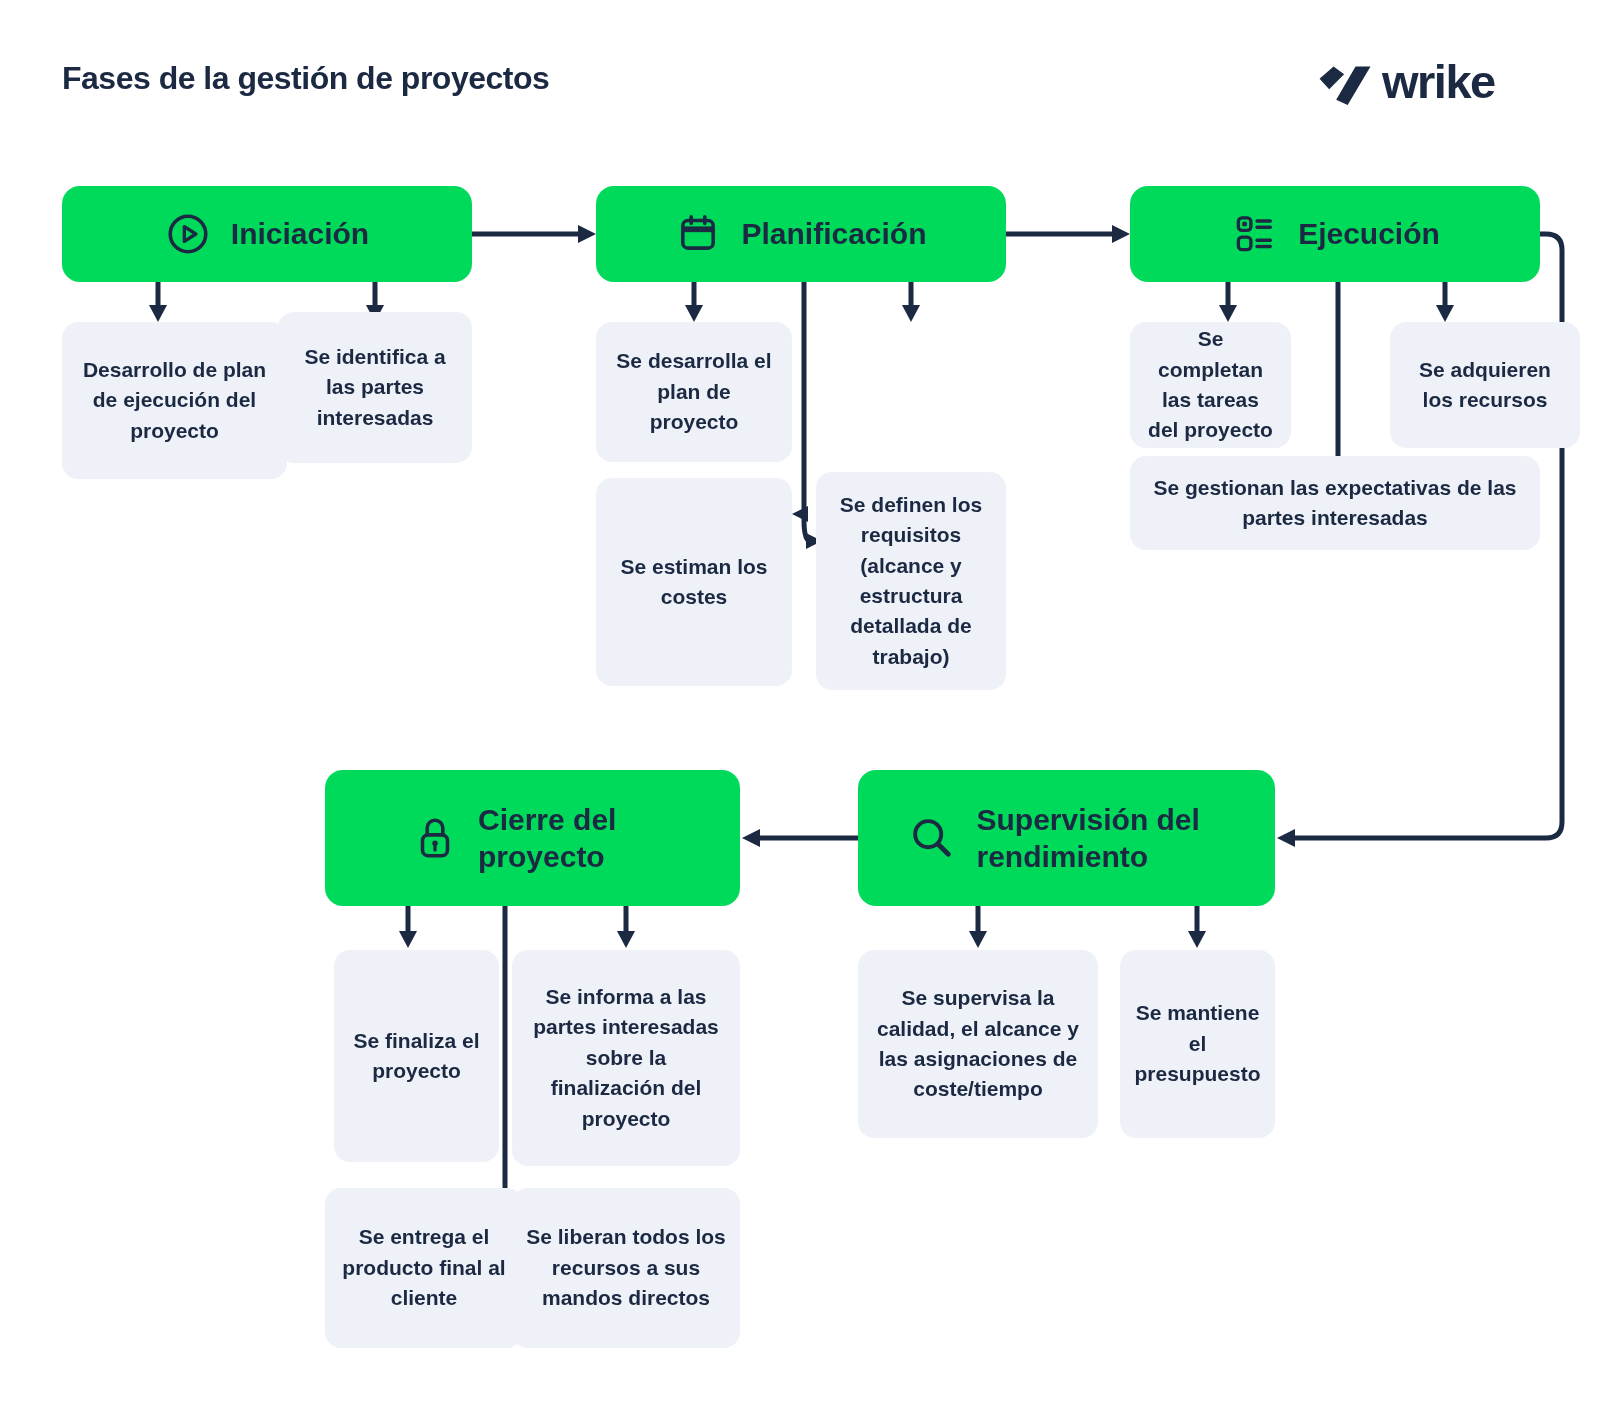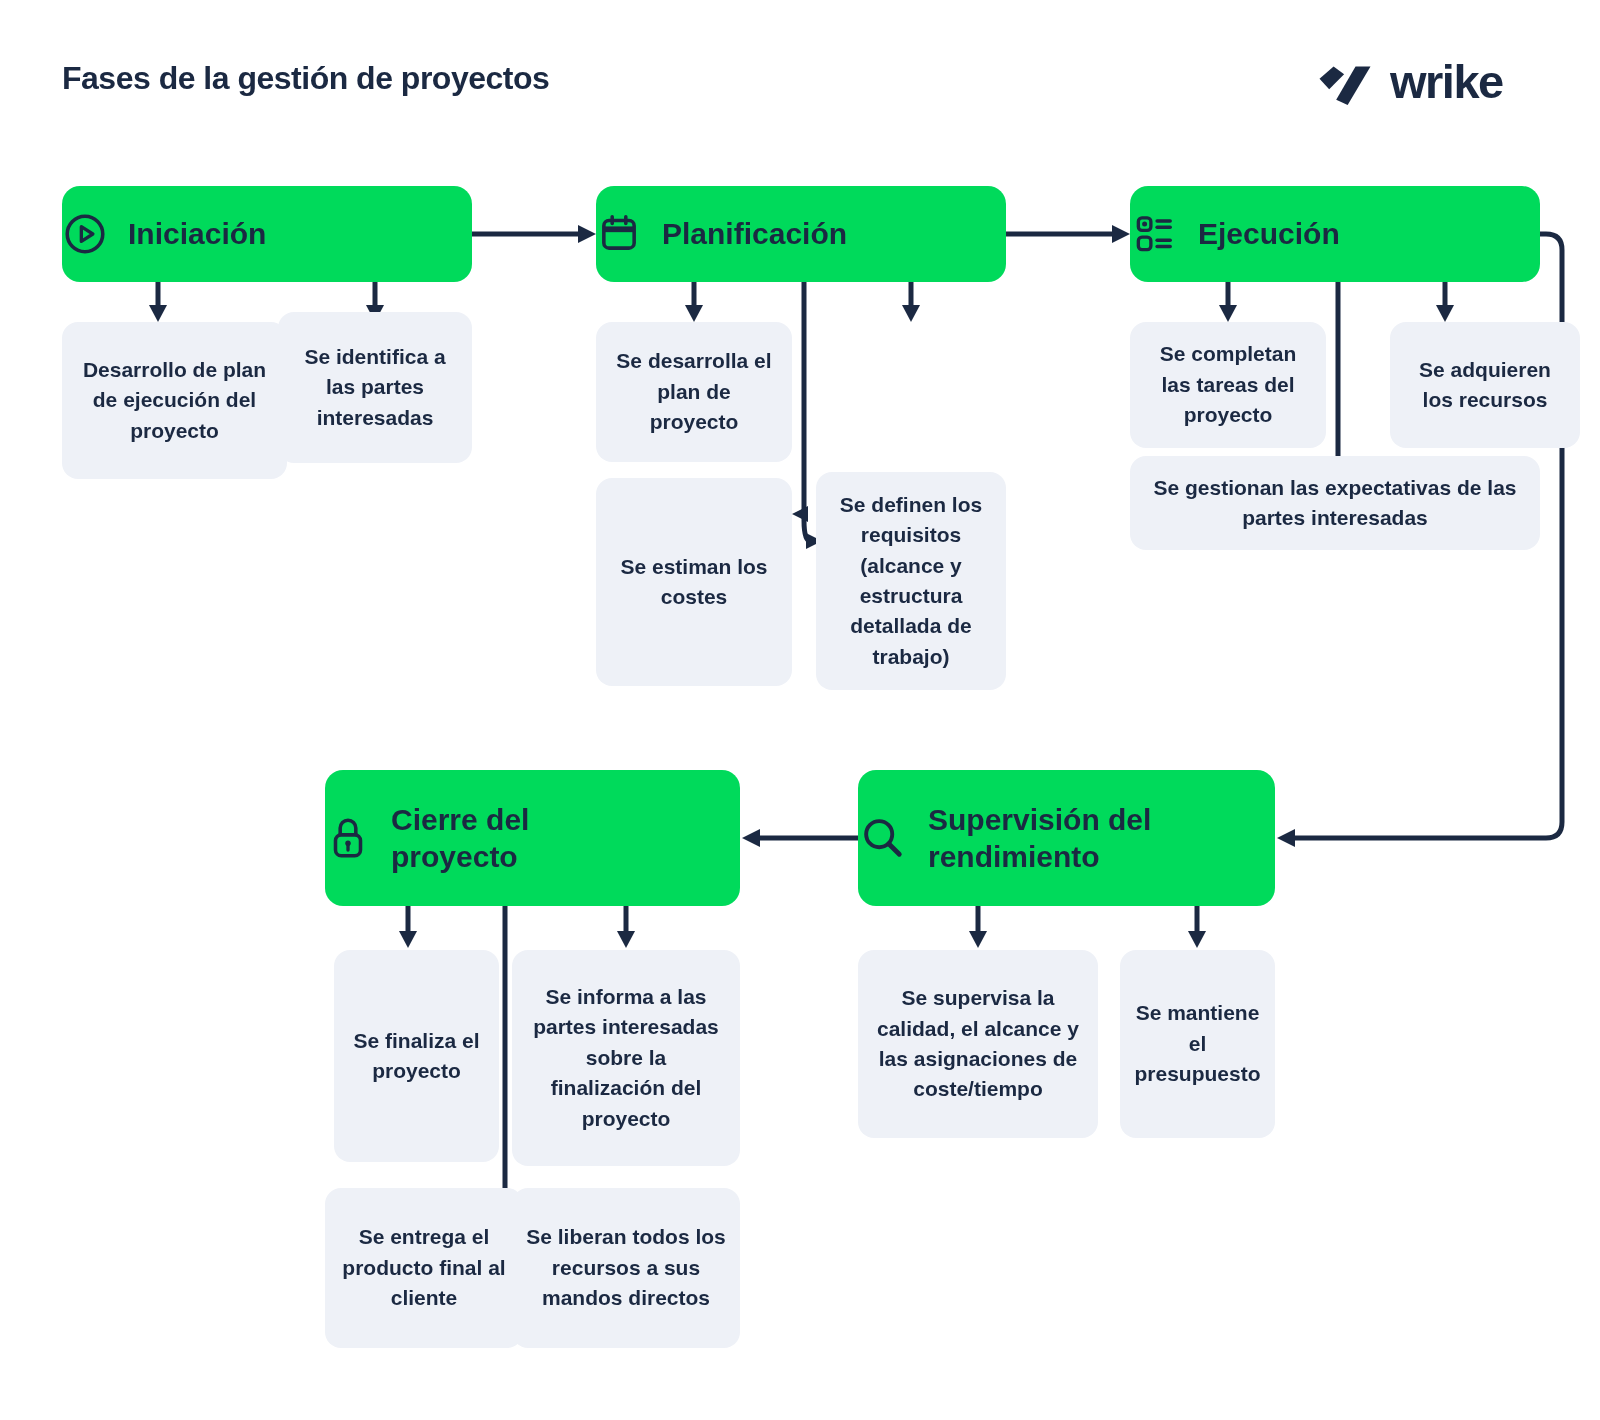--- a/index.html
+++ b/index.html
@@ -20,32 +20,32 @@
     background:var(--background);
     overflow:hidden;
   }
   .title{
     position:absolute;left:62px;top:60px;
     font-size:32px;font-weight:700;letter-spacing:-0.5px;
     color:var(--navy);
   }
   .logo{
     position:absolute;left:1316px;top:58px;
-    display:flex;align-items:center;gap:16px;
+    display:flex;align-items:center;gap:8px;
   }
   .logo .wordmark{
     font-size:47px;font-weight:700;letter-spacing:-1.5px;
     color:var(--navy);line-height:1;padding-bottom:4px;
   }
   .wires{position:absolute;left:0;top:0;width:1600px;height:1420px;pointer-events:none;}
   .phase{
     position:absolute;
     background:var(--green);
     border-radius:18px;
-    display:flex;align-items:center;
+    display:flex;align-items:center;justify-content:center;
     gap:20px;
   }
   .phase .plabel{
     font-size:30px;font-weight:700;color:var(--navy);line-height:1.25;
   }
   .phase .picon{display:flex;align-items:center;}
   .phase.two-line .plabel{text-align:left;}
   .card{
     position:absolute;
     background:var(--card-bg);
@@ -175,21 +175,21 @@
     <span class="plabel" style="max-width:250px">Supervisión del rendimiento</span>
   </div>
 
   <div class="card" style="left:62px;top:322px;width:225px;height:157px">Desarrollo de plan de ejecución del proyecto</div>
   <div class="card" style="left:278px;top:312px;width:194px;height:151px">Se identifica a las partes interesadas</div>
 
   <div class="card" style="left:596px;top:322px;width:196px;height:140px">Se desarrolla el plan de proyecto</div>
   <div class="card" style="left:596px;top:478px;width:196px;height:208px">Se estiman los costes</div>
   <div class="card" style="left:816px;top:472px;width:190px;height:218px">Se definen los requisitos (alcance y estructura detallada de trabajo)</div>
 
-  <div class="card" style="left:1130px;top:322px;width:196px;height:126px">Se completan las tareas del proyecto</div>
+  <div class="card" style="left:1130px;top:322px;width:161px;height:126px">Se completan las tareas del proyecto</div>
   <div class="card" style="left:1390px;top:322px;width:190px;height:126px">Se adquieren los recursos</div>
   <div class="card" style="left:1130px;top:456px;width:410px;height:94px">Se gestionan las expectativas de las partes interesadas</div>
 
   <div class="card" style="left:858px;top:950px;width:240px;height:188px">Se supervisa la calidad, el alcance y las asignaciones de coste/tiempo</div>
   <div class="card" style="left:1120px;top:950px;width:155px;height:188px">Se mantiene el presupuesto</div>
 
   <div class="card" style="left:334px;top:950px;width:165px;height:212px">Se finaliza el proyecto</div>
   <div class="card" style="left:512px;top:950px;width:228px;height:216px">Se informa a las partes interesadas sobre la finalización del proyecto</div>
   <div class="card" style="left:325px;top:1188px;width:198px;height:160px">Se entrega el producto final al cliente</div>
   <div class="card" style="left:512px;top:1188px;width:228px;height:160px">Se liberan todos los recursos a sus mandos directos</div>

